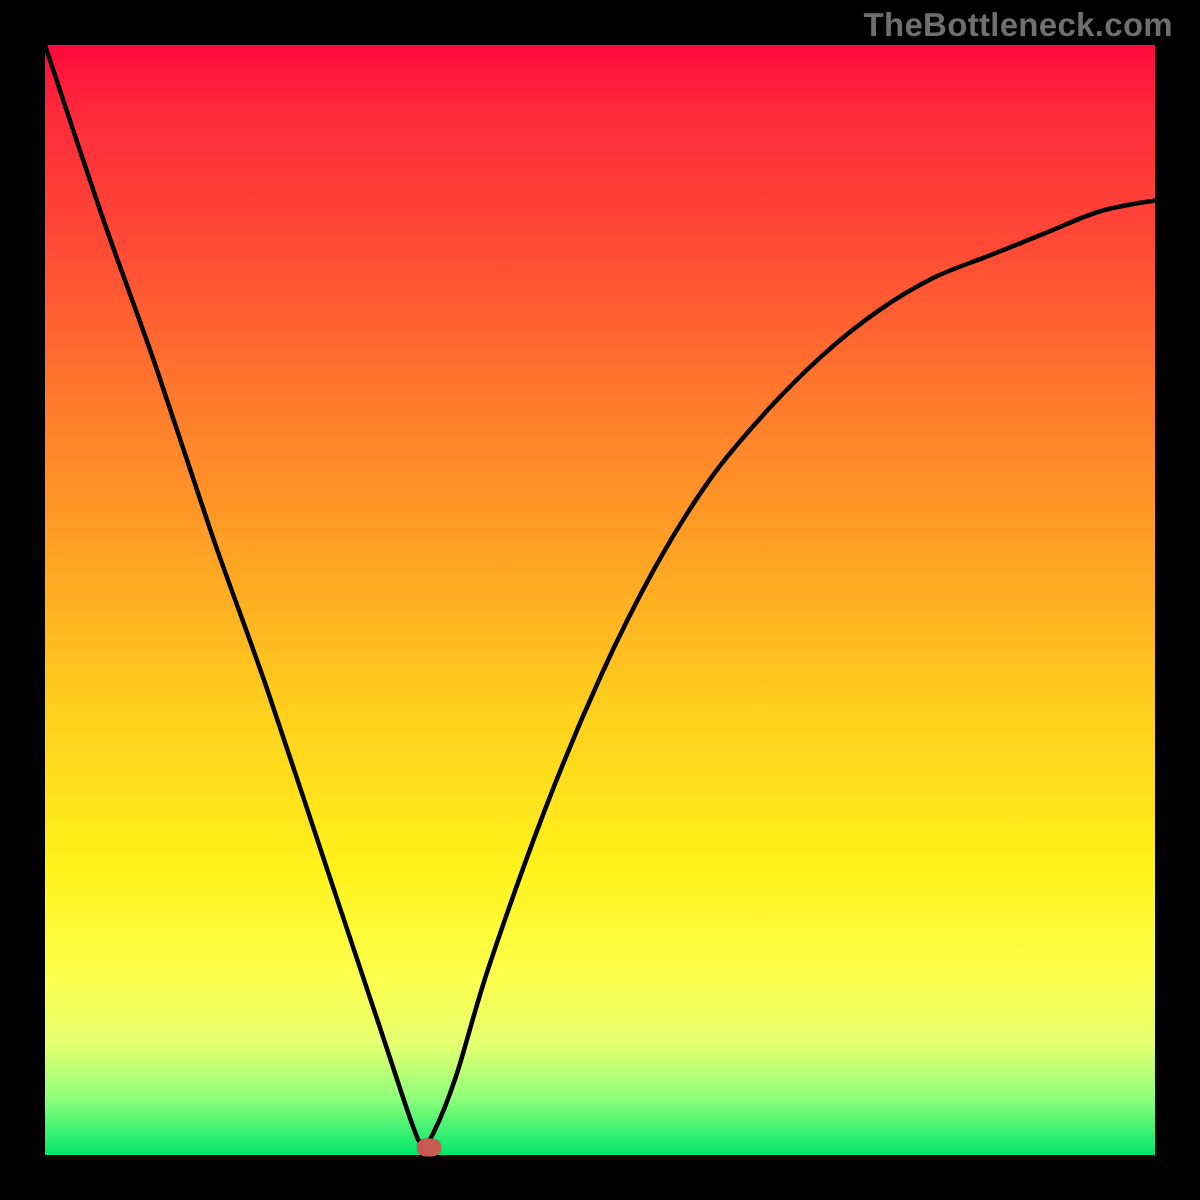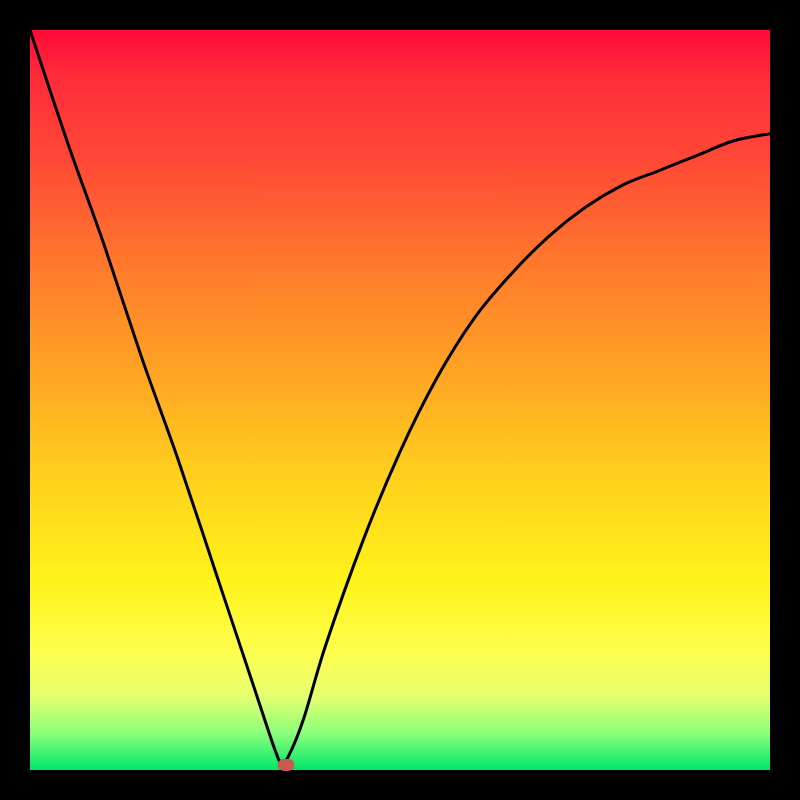--- a/index.html
+++ b/index.html
@@ -63,20 +63,21 @@
     border-radius: 6px / 5px;
     transform: translate(-50%, -50%);
     box-shadow: 0 0 0 0.5px rgba(0,0,0,0.1);
   }
 </style>
 </head>
 <body>
 
 <div class="frame">
 
+  <div class="watermark">TheBottleneck.com</div>
 
   <div class="plot-area">
 
     <svg class="curve" viewBox="0 0 740 740" preserveAspectRatio="none">
       <path fill="none" stroke="#000000" stroke-width="3" stroke-linecap="round" stroke-linejoin="round" d="M 0.0 0.0 C 6.2 18.5, 24.7 75.2, 37.0 111.0 C 49.3 146.8, 61.7 178.8, 74.0 214.6 C 86.3 250.4, 98.7 289.8, 111.0 325.6 C 123.3 361.4, 135.7 393.4, 148.0 429.2 C 160.3 465.0, 172.7 503.2, 185.0 540.2 C 197.3 577.2, 212.1 621.6, 222.0 651.2 C 231.9 680.8, 239.3 704.2, 244.2 717.8 C 249.1 731.4, 249.1 731.4, 251.6 732.6 C 254.1 733.8, 255.3 732.6, 259.0 725.2 C 262.7 717.8, 267.6 706.7, 273.8 688.2 C 280.0 669.7, 286.1 643.8, 296.0 614.2 C 305.9 584.6, 320.7 542.7, 333.0 510.6 C 345.3 478.5, 357.7 448.9, 370.0 421.8 C 382.3 394.7, 394.7 370.0, 407.0 347.8 C 419.3 325.6, 431.7 305.9, 444.0 288.6 C 456.3 271.3, 468.7 257.8, 481.0 244.2 C 493.3 230.6, 505.7 218.3, 518.0 207.2 C 530.3 196.1, 542.7 186.2, 555.0 177.6 C 567.3 169.0, 579.7 161.6, 592.0 155.4 C 604.3 149.2, 616.7 145.5, 629.0 140.6 C 641.3 135.7, 653.7 130.7, 666.0 125.8 C 678.3 120.9, 690.7 114.7, 703.0 111.0 C 715.3 107.3, 733.8 104.8, 740.0 103.6"></path>
     </svg>
 
     <div class="marker" style="left: 256px; top: 735px; background: rgb(201, 90, 82);"></div>
   </div>
 

